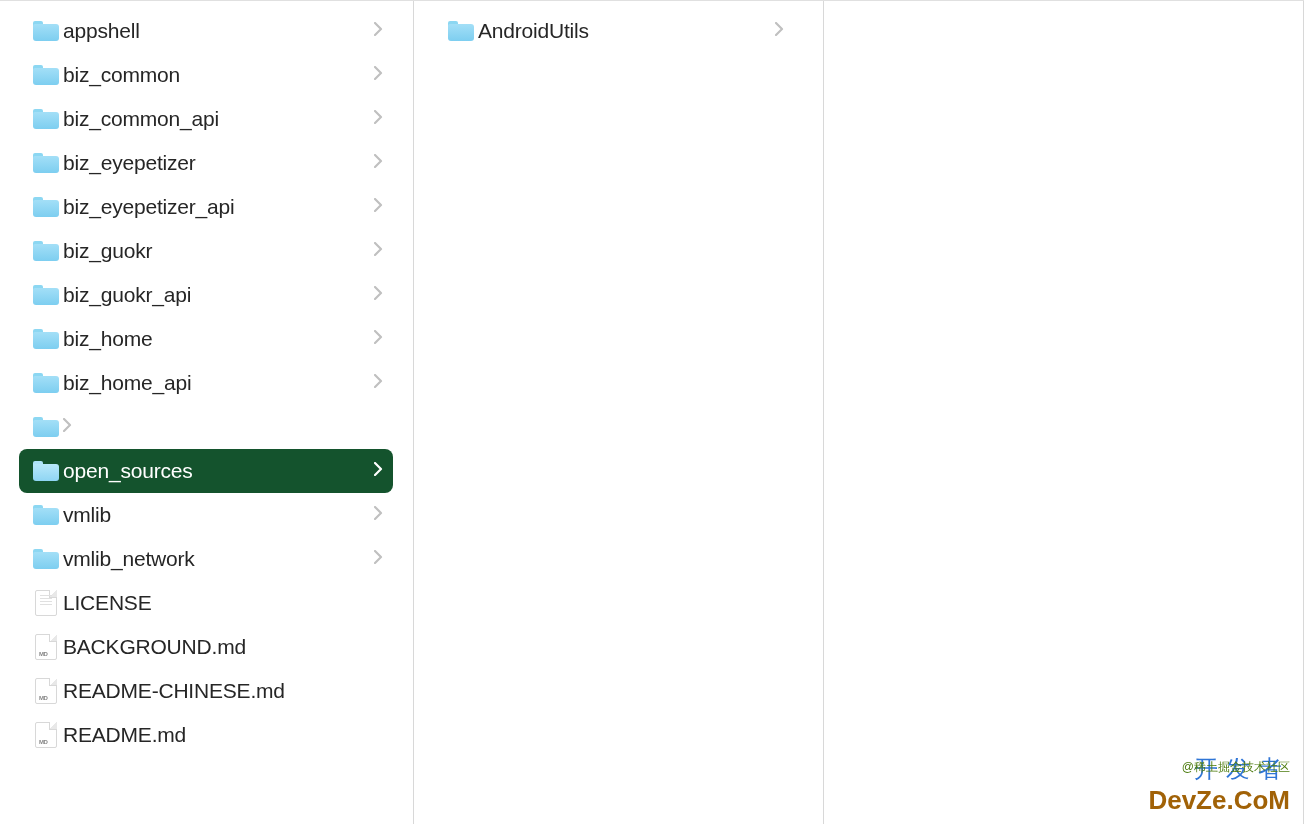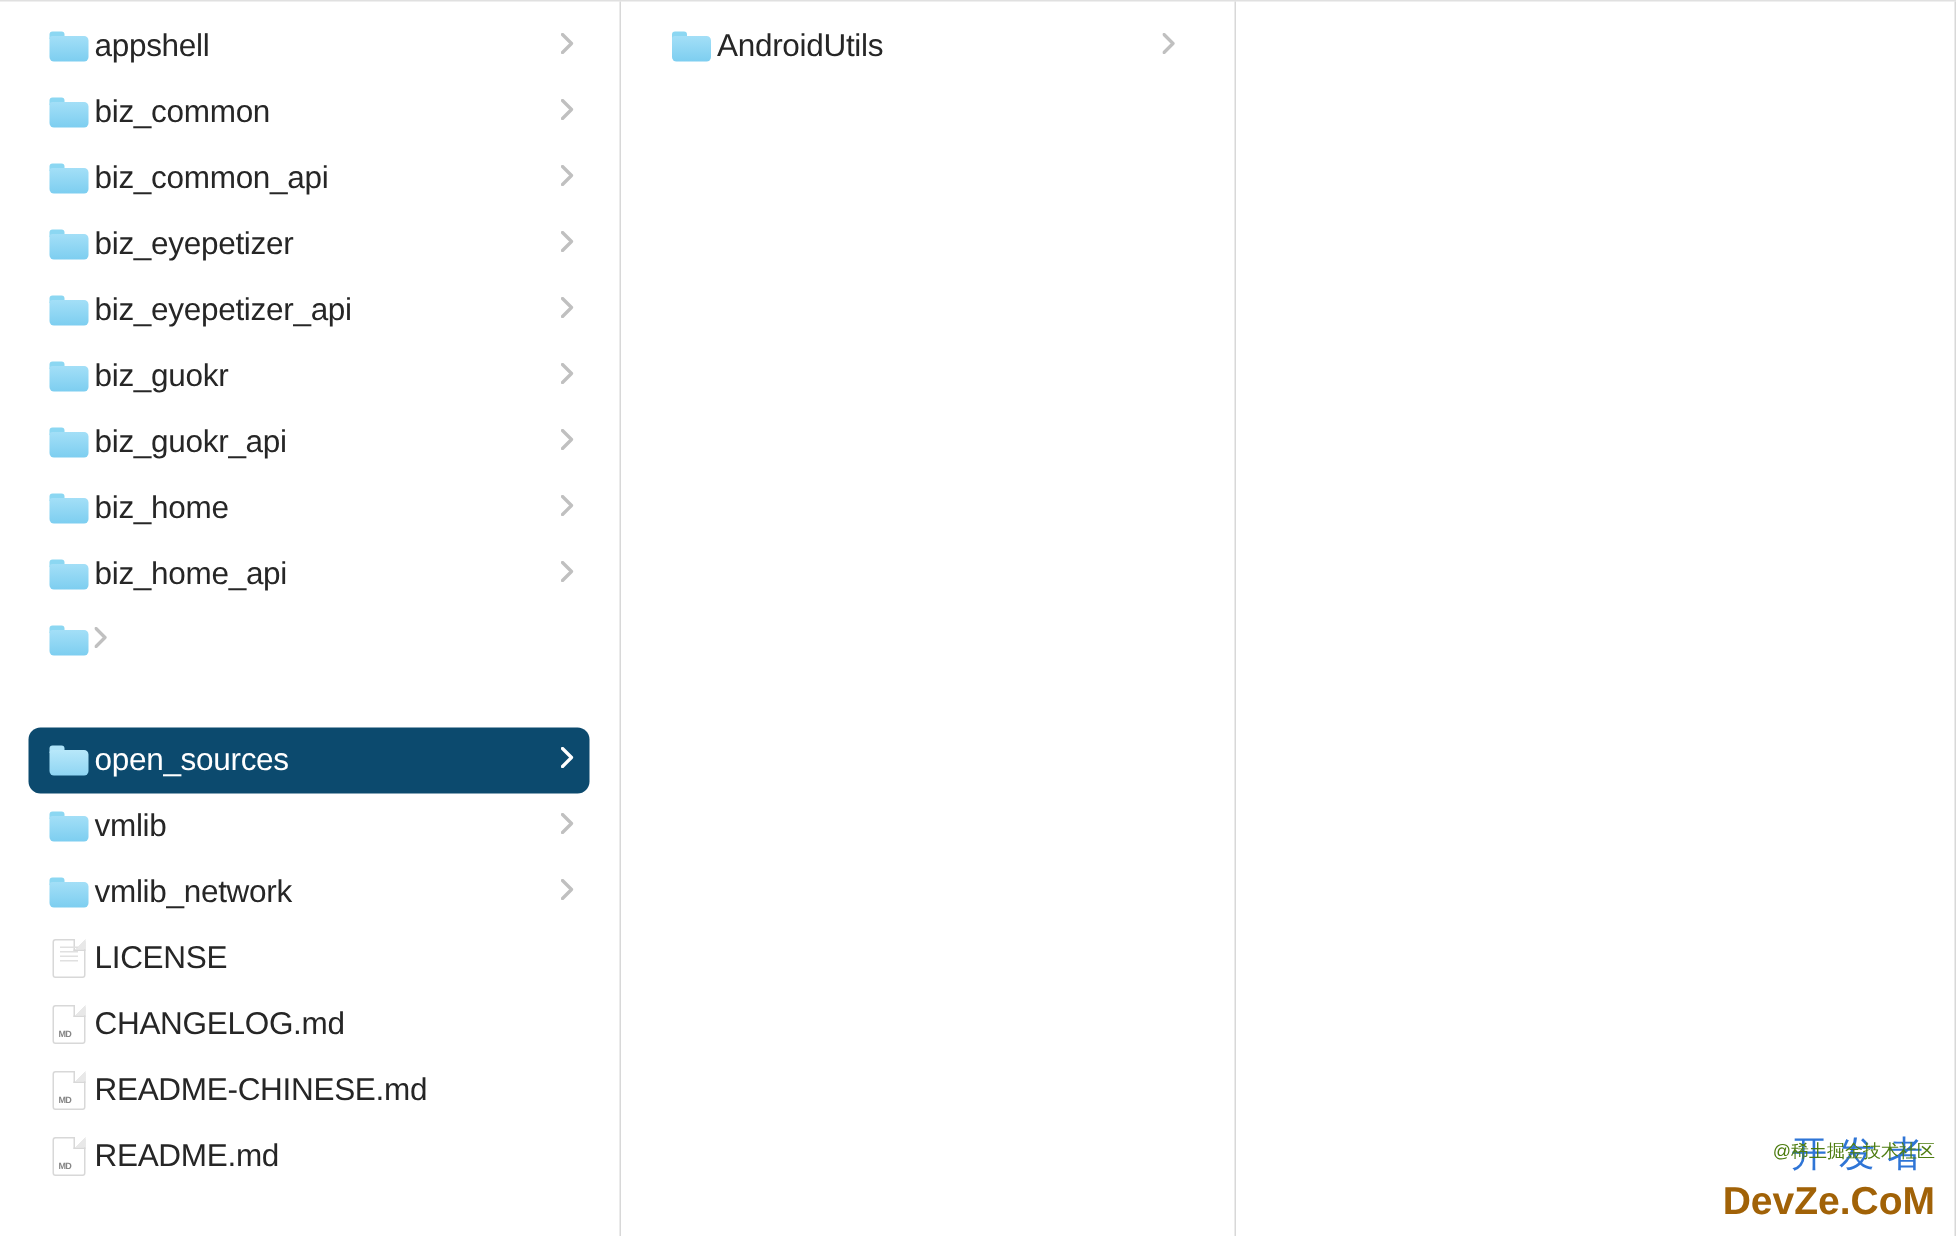--- a/index.html
+++ b/index.html
@@ -46,23 +46,22 @@
       height: 44px;
       padding-left: 14px;
       padding-right: 10px;
       border-radius: 8px;
       margin-left: 14px;
       margin-right: 14px;
       cursor: default;
       color: #262626;
     }
     .item.selected {
-      background: #0c4a6e;
+      background: #14532d;
       color: #ffffff;
-      margin-top: 36px;
     }
     .item .icon-wrap {
       width: 30px;
       flex-shrink: 0;
       display: flex;
       align-items: center;
     }
     .item .label {
       flex: 1;
       font-size: 21px;
@@ -351,21 +350,21 @@
               <span></span>
             </div>
           </div>
         </span>
         <span class="label">LICENSE</span>
       </div>
       <div class="item">
         <span class="icon-wrap">
           <div class="file-icon md-file"></div>
         </span>
-        <span class="label">CHANGELOG.md</span>
+        <span class="label">BACKGROUND.md</span>
       </div>
       <div class="item">
         <span class="icon-wrap">
           <div class="file-icon md-file"></div>
         </span>
         <span class="label">README-CHINESE.md</span>
       </div>
       <div class="item">
         <span class="icon-wrap">
           <div class="file-icon md-file"></div>

